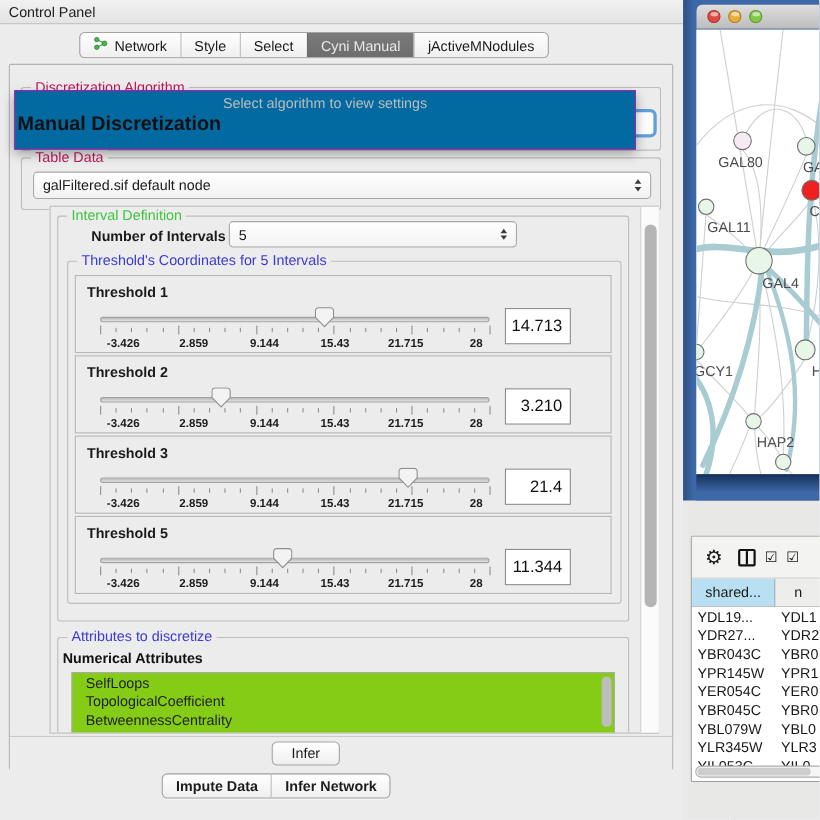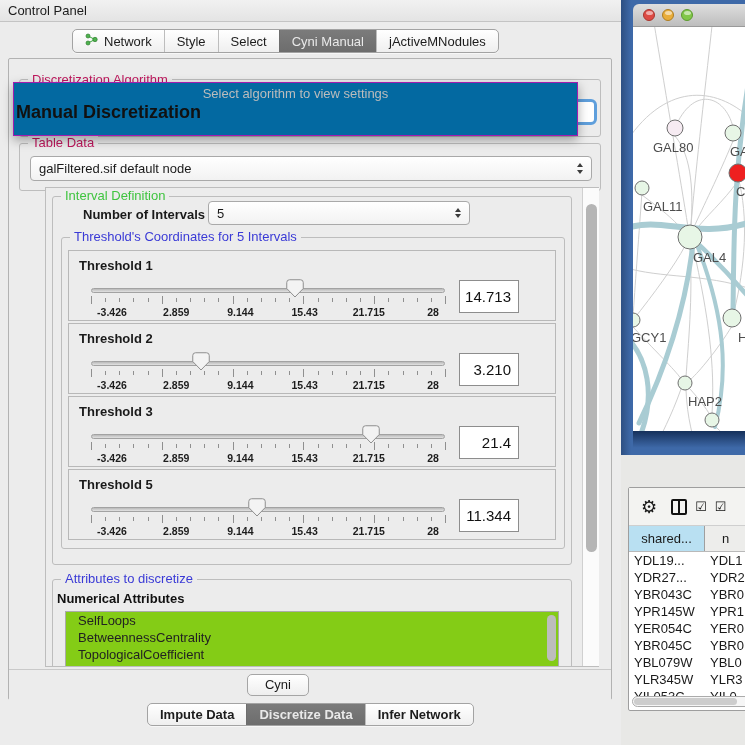--- a/index.html
+++ b/index.html
@@ -380,48 +380,45 @@
             </div>
           </div>
         </div>
 
         <div class="groupbox" style="left:6px;top:391px;width:520px;height:100px;">
           <div class="legend blue">Attributes to discretize</div>
           <div class="attr-sub">Numerical Attributes</div>
           <div class="attr-list">
             <div>
                 <div class="li">SelfLoops</div>
+                <div class="li">TopologicalCoefficient</div>
                 <div class="li">BetweennessCentrality</div>
-                <div class="li">TopologicalCoefficient</div>
               </div>
             <div class="attr-scroll"></div>
           </div>
         </div>
       </div>
 
       <div class="vscroll" style="left:573px;top:129px;height:478px;">
         <div class="thumb-v" style="top:16px;height:348px;"></div>
       </div>
 
       <div class="apply-bar">
-        <div class="btn">Cyni</div>
+        <div class="btn">Infer</div>
       </div>
     </div>
 
     <div class="popup">
       <div class="hint">Select algorithm to view settings</div>
       <div class="opt b" style="top:19px;">Manual Discretization</div>
     </div>
 
     <div class="seg" style="left:147px;top:703px;height:23px;">
       <div class="item" style="font-weight:bold;">
           <span>Impute Data</span>
-        </div>
-      <div class="item sel" style="font-weight:bold;">
-          <span>Discretize Data</span>
         </div>
       <div class="item" style="font-weight:bold;">
           <span>Infer Network</span>
         </div>
     </div>
   </div>
 
   <div class="rarea">
     <div class="bluebg"></div>
     <div class="mac-titlebar">

